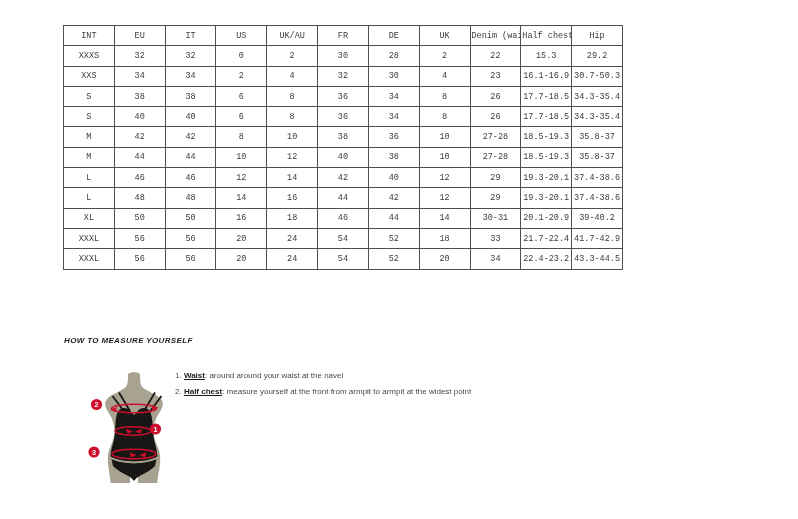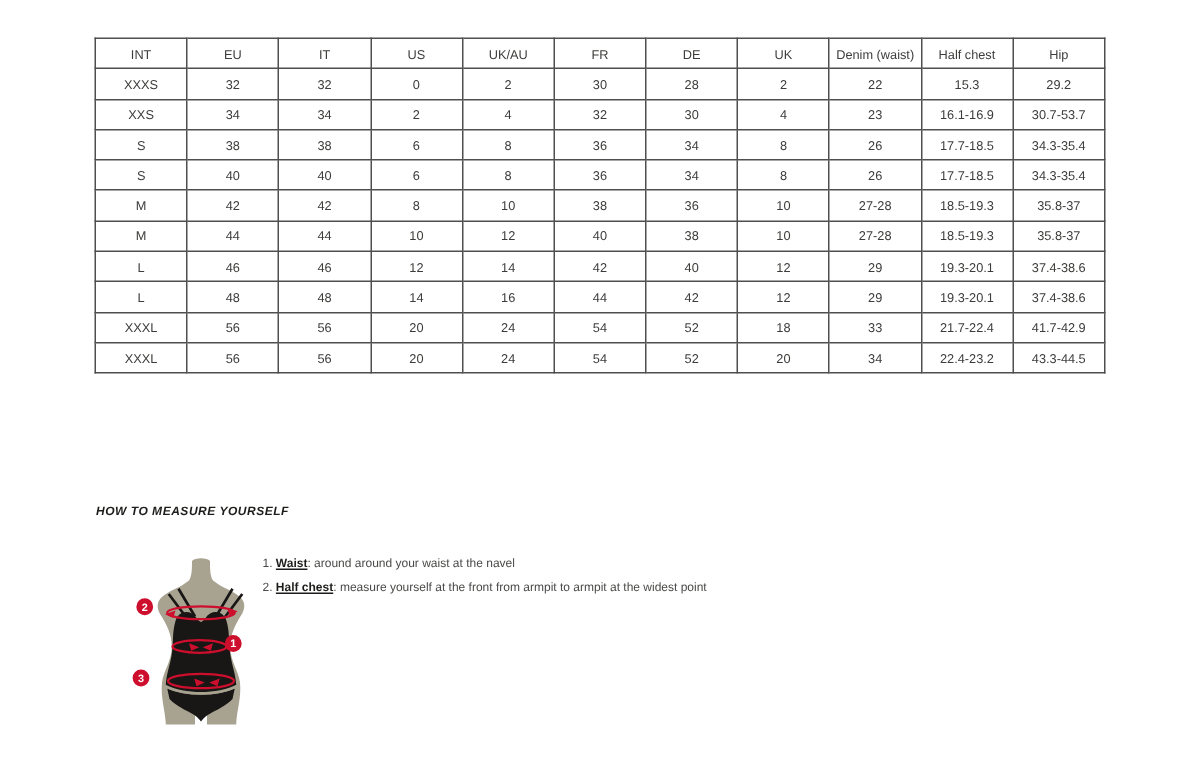--- a/index.html
+++ b/index.html
@@ -9,26 +9,27 @@
     background: #ffffff;
     font-family: "Liberation Sans", sans-serif;
     position: relative;
     overflow: hidden;
   }
 
   
   .size-table {
     position: absolute;
     left: 63px; top: 25px;
-    width: 674px;
+    width: 560px;
     border-collapse: collapse;
     table-layout: fixed;
     font-size: 8.5px;
     color: #3c3c3b;
     border: 1.5px solid #444443;
+    font-family: Liberation Mono, monospace;
   }
   .size-table th, .size-table td {
     border: 1px solid #4f4f4e;
     text-align: center;
     vertical-align: middle;
     font-weight: 400;
     height: 20.3px;
     padding: 0 1px;
     white-space: nowrap;
     overflow: hidden;
@@ -97,21 +98,21 @@
         <td>XXS</td>
         <td>34</td>
         <td>34</td>
         <td>2</td>
         <td>4</td>
         <td>32</td>
         <td>30</td>
         <td>4</td>
         <td>23</td>
         <td>16.1-16.9</td>
-        <td>30.7-53.7</td>
+        <td>30.7-50.3</td>
       </tr>
       <tr>
         <td>S</td>
         <td>38</td>
         <td>38</td>
         <td>6</td>
         <td>8</td>
         <td>36</td>
         <td>34</td>
         <td>8</td>
@@ -176,20 +177,33 @@
         <td>48</td>
         <td>48</td>
         <td>14</td>
         <td>16</td>
         <td>44</td>
         <td>42</td>
         <td>12</td>
         <td>29</td>
         <td>19.3-20.1</td>
         <td>37.4-38.6</td>
+      </tr>
+      <tr>
+        <td>XL</td>
+        <td>50</td>
+        <td>50</td>
+        <td>16</td>
+        <td>18</td>
+        <td>46</td>
+        <td>44</td>
+        <td>14</td>
+        <td>30-31</td>
+        <td>20.1-20.9</td>
+        <td>39-40.2</td>
       </tr>
       <tr>
         <td>XXXL</td>
         <td>56</td>
         <td>56</td>
         <td>20</td>
         <td>24</td>
         <td>54</td>
         <td>52</td>
         <td>18</td>

